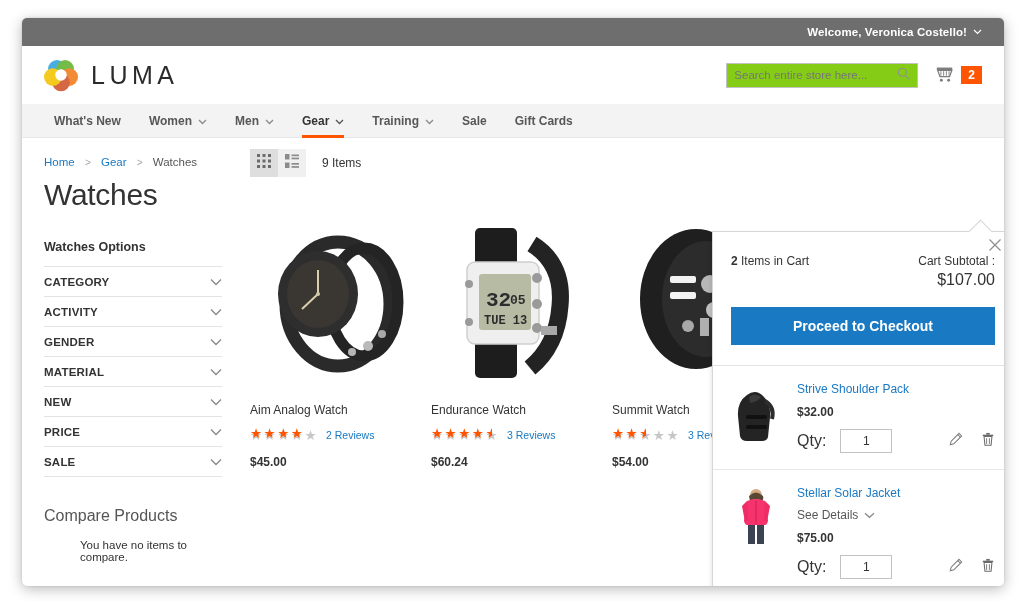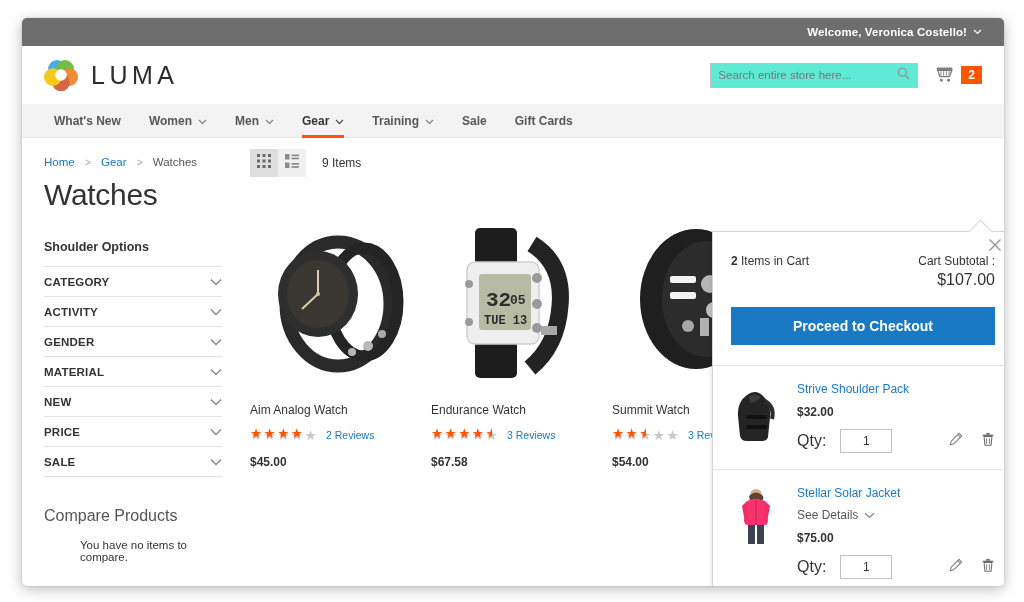--- a/index.html
+++ b/index.html
@@ -41,22 +41,22 @@
   .logo-wrap { display: flex; align-items: center; gap: 13px; }
   .logo-mark { width: 34px; height: 34px; }
   .logo-text {
     font-size: 25px; letter-spacing: 4.5px; color: #2b2b2b;
     font-weight: 300;
   }
   .header-right {
     margin-left: auto; display: flex; align-items: center; gap: 16px;
   }
   .search-box {
-    width: 208px; height: 25px; border: 1px solid #c2c2c2;
-    background: #5eead4; display: flex; align-items: center;
+    width: 192px; height: 25px; border: 1px solid #c2c2c2;
+    background: #84cc16; display: flex; align-items: center;
     padding: 0 7px; position: relative;
   }
   .search-box input {
     border: none; outline: none; flex: 1;
     font-family: "Liberation Sans", sans-serif;
     font-size: 11.5px; color: #575757; background: transparent;
   }
   .search-box input::placeholder { color: #777; }
   .cart-wrap { display: flex; align-items: center; gap: 5px; position: relative; }
   .cart-badge {
@@ -298,21 +298,21 @@
       <div class="breadcrumb">
         <a href="#">Home</a>
         <span class="sep">&gt;</span>
         <a href="#">Gear</a>
         <span class="sep">&gt;</span>
         <span class="cur">Watches</span>
       </div>
 
       <div class="page-title">Watches</div>
 
-      <div class="so-title">Shoulder Options</div>
+      <div class="so-title">Watches Options</div>
 
       <div class="filter-list">
         <div class="filter-item">
           <span>CATEGORY</span>
           <span>
             <svg width="12" height="8" viewBox="0 0 12 8">
                 <path d="M1 1.5l5 5 5-5" stroke="#8a8a8a" stroke-width="1.4" fill="none"></path>
               </svg>
           </span>
         </div>
@@ -456,21 +456,21 @@
             </svg>
           </div>
           <div class="product-name">Endurance Watch</div>
           <div class="rating-row">
             <span class="stars">
               <span class="stars-bg">★★★★★</span>
               <span class="stars-fg" style="width:90%">★★★★★</span>
             </span>
             <span class="reviews">3 Reviews</span>
           </div>
-          <div class="price">$67.58</div>
+          <div class="price">$60.24</div>
         </div>
 
         <div class="product">
           <div class="product-img">
             <svg class="wimg" width="170" height="170" viewBox="0 0 170 170">
               <ellipse cx="78" cy="85" rx="56" ry="70" fill="#1f1f1f"></ellipse>
               <ellipse cx="88" cy="85" rx="44" ry="58" fill="#2c2c2c"></ellipse>
               <rect x="52" y="62" width="26" height="7" rx="2" fill="#f2f2f2"></rect>
               <rect x="52" y="78" width="26" height="7" rx="2" fill="#f2f2f2"></rect>
               <circle cx="92" cy="70" r="9" fill="#b7b7b7"></circle>

